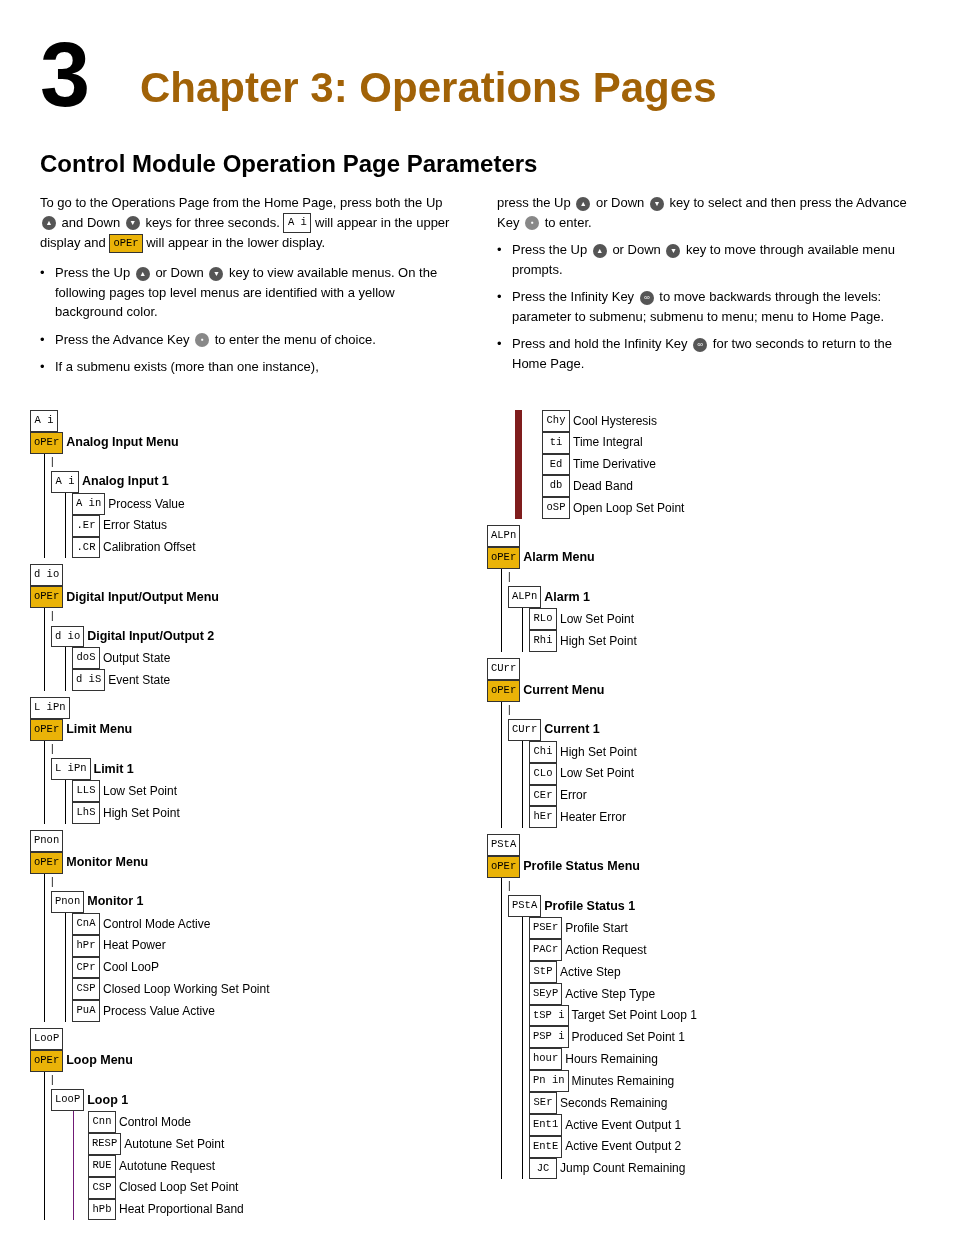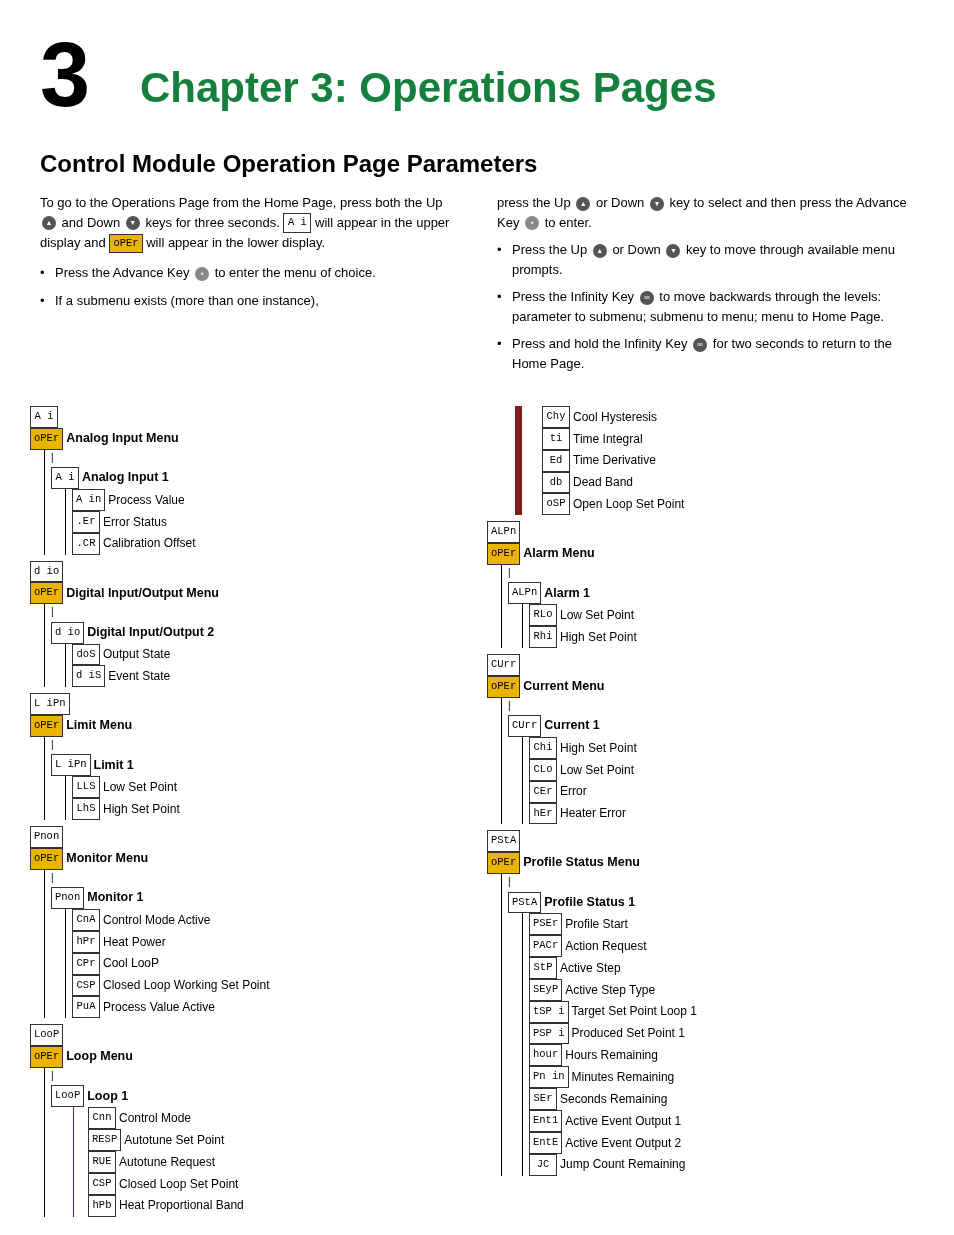--- a/index.html
+++ b/index.html
@@ -23,21 +23,21 @@
       font-size: 90px;
       font-weight: bold;
       color: #000;
       line-height: 1;
       margin-right: 20px;
       min-width: 80px;
     }
     .chapter-title {
       font-size: 42px;
       font-weight: bold;
-      color: #15803d;
+      color: #a16207;
       padding-bottom: 8px;
     }
 
     
     .section-title {
       font-size: 24px;
       font-weight: bold;
       padding: 10px 40px 15px 40px;
       color: #000;
     }
@@ -182,20 +182,21 @@
 </div>
 
 <div class="section-title">Control Module Operation Page Parameters</div>
 
 <div class="intro-area">
   <div class="intro-left">
     <p>
       To go to the Operations Page from the Home Page, press both the Up <span class="key-icon"></span> and Down <span class="key-icon key-icon-down"></span> keys for three seconds. <span class="seg-display">A i</span> will appear in the upper display and <span class="oper-display">oPEr</span> will appear in the lower display.
     </p>
     <ul>
+      <li>Press the Up <span class="key-icon"></span> or Down <span class="key-icon key-icon-down"></span> key to view available menus. On the following pages top level menus are identified with a yellow background color.</li>
       <li>Press the Advance Key <span class="key-icon key-icon-adv"></span> to enter the menu of choice.</li>
       <li>If a submenu exists (more than one instance),</li>
     </ul>
   </div>
   <div class="intro-right">
     <p>press the Up <span class="key-icon"></span> or Down <span class="key-icon key-icon-down"></span> key to select and then press the Advance Key <span class="key-icon key-icon-adv"></span> to enter.</p>
     <ul style="margin-top:8px;">
       <li>Press the Up <span class="key-icon"></span> or Down <span class="key-icon key-icon-down"></span> key to move through available menu prompts.</li>
       <li>Press the Infinity Key <span class="key-icon key-icon-inf"></span> to move backwards through the levels: parameter to submenu; submenu to menu; menu to Home Page.</li>
       <li>Press and hold the Infinity Key <span class="key-icon key-icon-inf"></span> for two seconds to return to the Home Page.</li>

